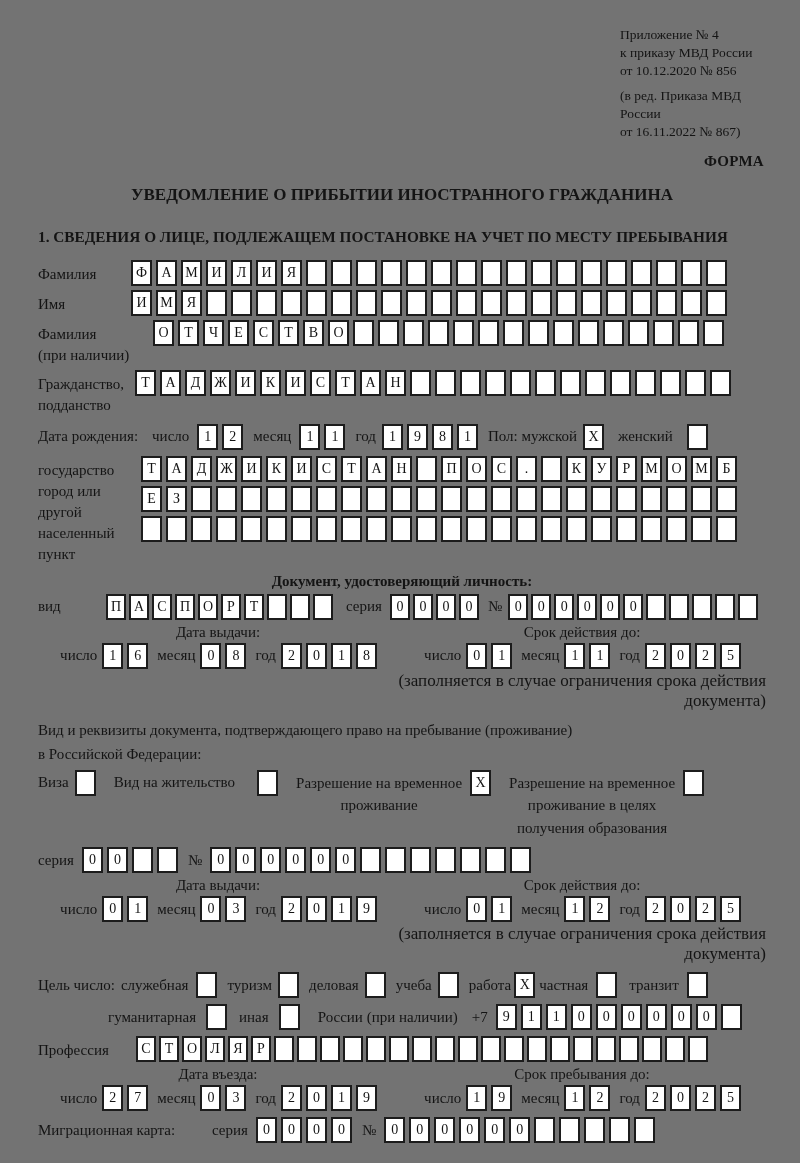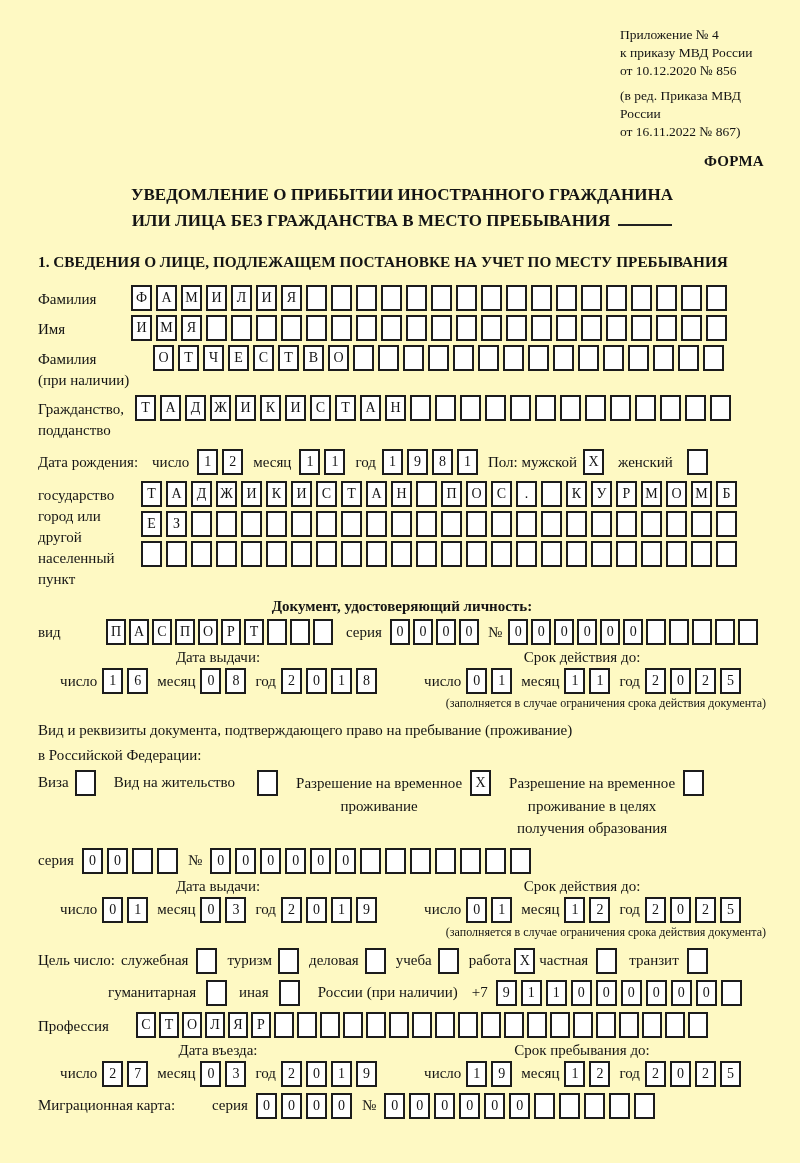--- a/index.html
+++ b/index.html
@@ -1,18 +1,18 @@
 <!DOCTYPE html>
 <html><head>
 <meta charset="utf-8">
 <style>
   * { box-sizing: border-box; margin: 0; padding: 0; }
   html,body { background:#ffffff; }
   .page {
-    width: 800px; height: 1163px; background:#fef9c3; color:#141414;
+    width: 800px; height: 1163px; background:#737373; color:#141414;
     font-family: "Liberation Serif", "DejaVu Serif", serif;
     font-size: 15px; padding: 26px 34px 10px 38px; overflow: hidden; position: relative;
   }
   
   .refblock { margin-left: 582px; font-size: 13.5px; line-height: 1.34; }
   .refblock .gap { height: 7px; }
   .forma { text-align: right; font-weight: bold; margin-top: 12px; padding-right: 2px; letter-spacing: .3px; }
   
   .title { text-align: center; font-weight: bold; font-size: 17px; line-height: 1.5; margin-top: 12px; }
   .blank-line { display:inline-block; width: 54px; border-bottom: 2.5px solid #222; height: 3px; margin-left: 8px; }
@@ -31,21 +31,21 @@
   .inline { display: flex; align-items: center; flex-wrap: nowrap; }
   .ml6 { margin-left: 6px; } .ml8 { margin-left: 8px; } .ml10 { margin-left: 10px; } .ml14 { margin-left: 14px; }
   .doc-header { text-align: center; font-weight: bold; margin-top: 8px; font-size: 15px; }
   
   .two-col { display: flex; margin-top: 4px; }
   .col-l { width: 360px; }
   .col-r { flex: 1; }
   .dhead { text-align: center; margin-bottom: 2px; }
   .dline { display: flex; align-items: center; justify-content: center; }
   .dline .dl { margin: 0 5px; }
-  .note { font-size: 12px; text-align: right; margin-top: 2px; }
+  .note { font-size: 17px; text-align: right; margin-top: 2px; }
   
   .resline { margin-top: 8px; line-height: 1.5; }
   .opts { display: flex; align-items: flex-start; margin-top: 4px; }
   .opt { display: flex; align-items: flex-start; }
   .opt .olbl { padding-top: 4px; }
   .opt-multi { text-align: center; line-height: 1.5; padding-top: 2px; }
 </style>
 </head>
 <body>
 
@@ -56,23 +56,20 @@
     <div>к приказу МВД России</div>
     <div>от 10.12.2020 № 856</div>
     <div class="gap"></div>
     <div>(в ред. Приказа МВД России</div>
     <div>от 16.11.2022 № 867)</div>
   </div>
   <div class="forma">ФОРМА</div>
 
   <div class="title">
     <div>УВЕДОМЛЕНИЕ О ПРИБЫТИИ ИНОСТРАННОГО ГРАЖДАНИНА</div>
-    <div>
-      <span>ИЛИ ЛИЦА БЕЗ ГРАЖДАНСТВА В МЕСТО ПРЕБЫВАНИЯ</span><span class="blank-line"></span>
-    </div>
   </div>
 
   <div class="sec">1. СВЕДЕНИЯ О ЛИЦЕ, ПОДЛЕЖАЩЕМ ПОСТАНОВКЕ НА УЧЕТ ПО МЕСТУ ПРЕБЫВАНИЯ</div>
 
   <div class="row" style="margin-top:14px">
     <div class="lbl" style="width:93px">Фамилия</div>
     <div class="cells">
         <span class="cell">Ф</span>
         <span class="cell">А</span>
         <span class="cell">М</span>

